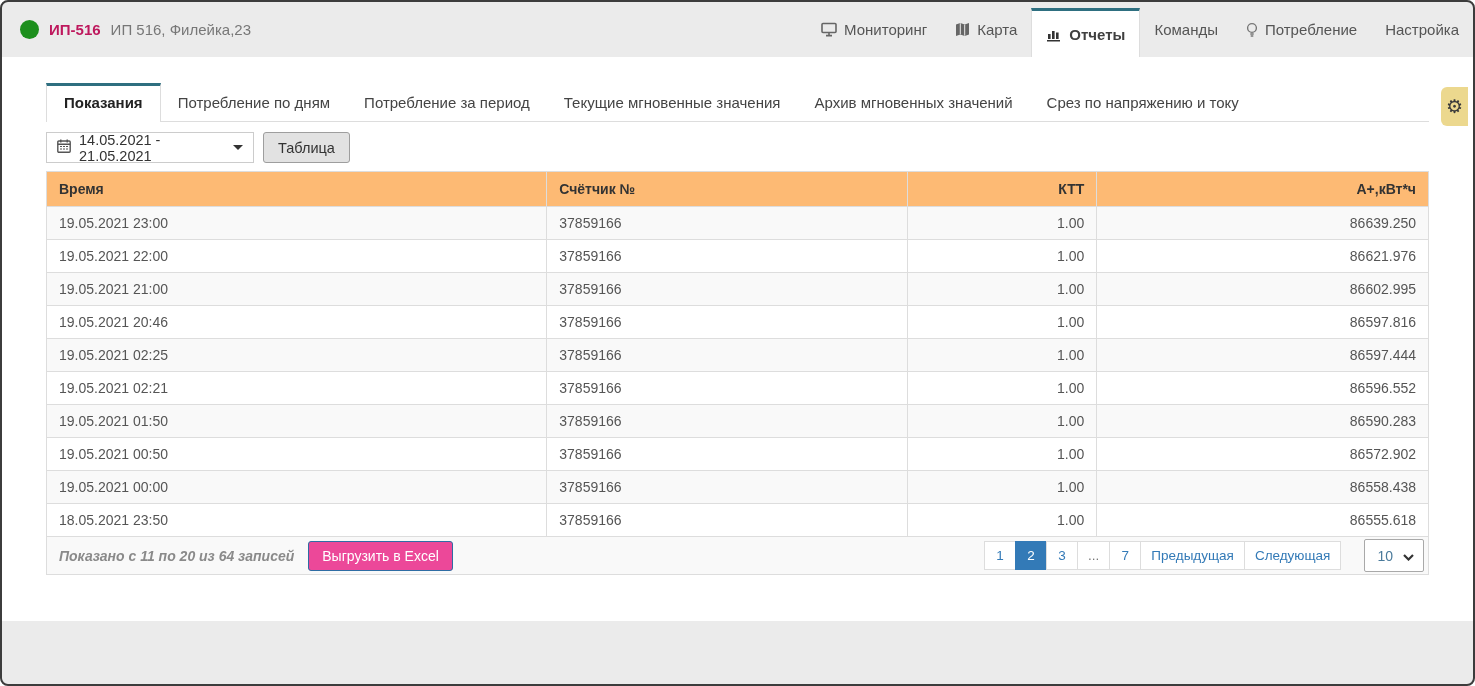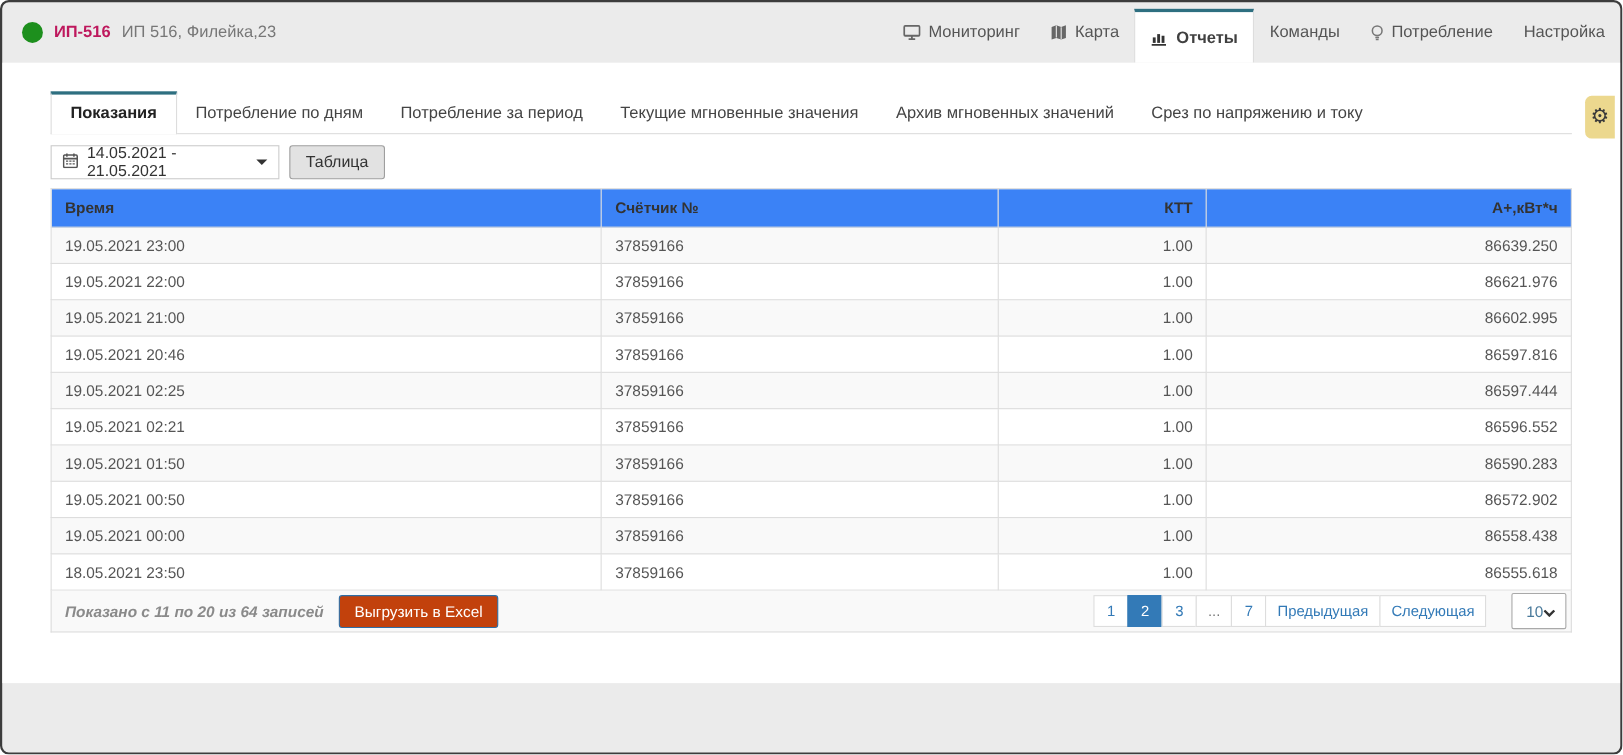--- a/index.html
+++ b/index.html
@@ -127,21 +127,21 @@
     cursor: pointer;
     font-family: inherit;
   }
   
   table.data {
     width: 100%;
     border-collapse: collapse;
     font-size: 14px;
   }
   table.data th {
-    background: #3b82f6;
+    background: #fdba74;
     border: 1px solid #ddd;
     padding: 9px 12px;
     color: #333;
     font-weight: bold;
     text-align: left;
   }
   table.data td {
     border: 1px solid #ddd;
     padding: 8px 12px;
     color: #555;
@@ -159,21 +159,21 @@
     padding: 0 4px 0 12px;
     gap: 14px;
   }
   .summary {
     color: #8a8a8a;
     font-style: italic;
     font-weight: bold;
     font-size: 14px;
   }
   .btn-excel {
-    background: #c2410c;
+    background: #ec4899;
     border: 1px solid #2e6da4;
     color: #fff;
     border-radius: 3px;
     padding: 6px 13px;
     font-size: 14px;
     cursor: pointer;
     font-family: inherit;
   }
   .pagination {
     margin-left: auto;
@@ -195,20 +195,21 @@
   }
   .page-btn.active {
     background: #337ab7;
     border-color: #337ab7;
     color: #fff;
   }
   .page-btn.dots { color: #777; cursor: default; }
   .page-size {
     display: flex;
     align-items: center;
+    gap: 10px;
     border: 1px solid #a9a9a9;
     border-radius: 2px;
     background: #fff;
     height: 33px;
     padding: 0 9px 0 12px;
     margin-left: 9px;
     font-size: 14px;
     color: #4a7a9b;
     cursor: pointer;
   }

